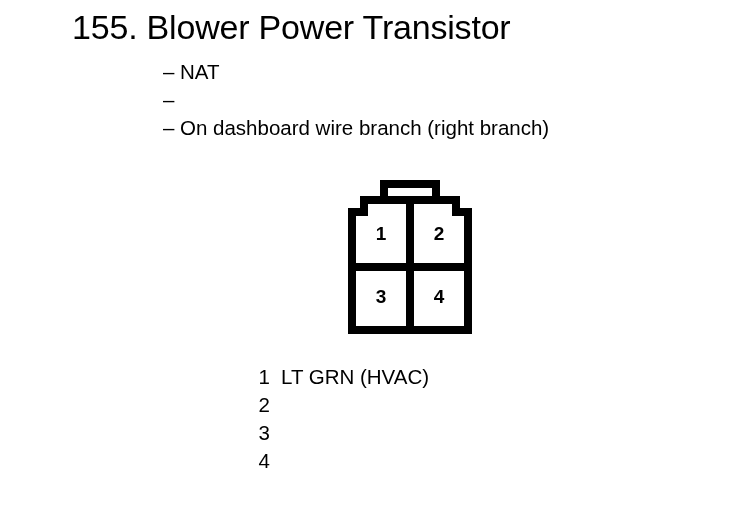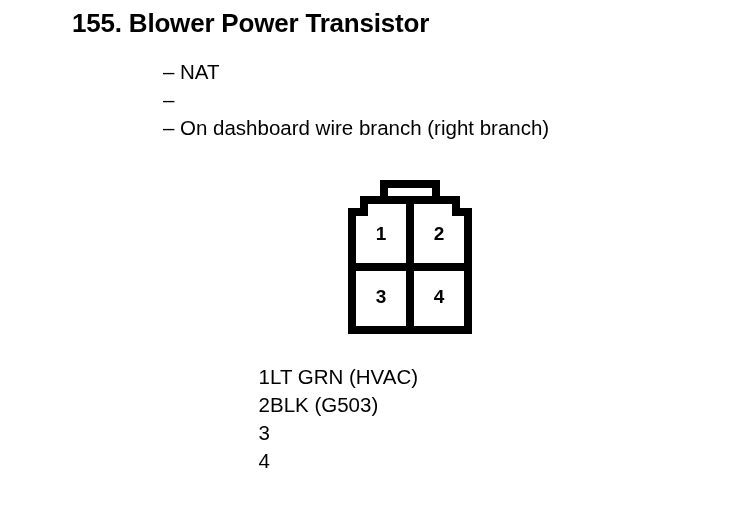--- a/index.html
+++ b/index.html
@@ -15,22 +15,22 @@
     font-family: "Liberation Sans", sans-serif;
     color: #000000;
     -webkit-font-smoothing: none;
   }
 
   
   .page-title {
     position: absolute;
     left: 72px;
     top: 9px;
-    font-size: 26px;
-    font-weight: bold;
+    font-size: 34px;
+    font-weight: normal;
     letter-spacing: -0.2px;
     white-space: nowrap;
     line-height: 1.1;
   }
 
   
   .bullet-list {
     position: absolute;
     left: 163px;
     top: 58px;
@@ -83,20 +83,21 @@
     font-size: 20.5px;
     line-height: 28px;
     white-space: nowrap;
   }
   .legend-num {
     width: 80px;
     text-align: right;
     flex: 0 0 80px;
   }
   .legend-desc {
+    margin-left: 11px;
   }
 </style>
 </head>
 <body>
 
 <div class="page-title">155. Blower Power Transistor</div>
 
 <ul class="bullet-list">
   <li>
     <span class="bullet-dash">–</span>
@@ -135,21 +136,20 @@
   </svg>
 </div>
 
 <div class="pin-legend">
   <div class="legend-row">
     <span class="legend-num">1</span>
     <span class="legend-desc">LT GRN (HVAC)</span>
   </div>
   <div class="legend-row">
     <span class="legend-num">2</span>
-    <span class="legend-desc">BLK (G503)</span>
   </div>
   <div class="legend-row">
     <span class="legend-num">3</span>
   </div>
   <div class="legend-row">
     <span class="legend-num">4</span>
   </div>
 </div>
 
 </body></html>

